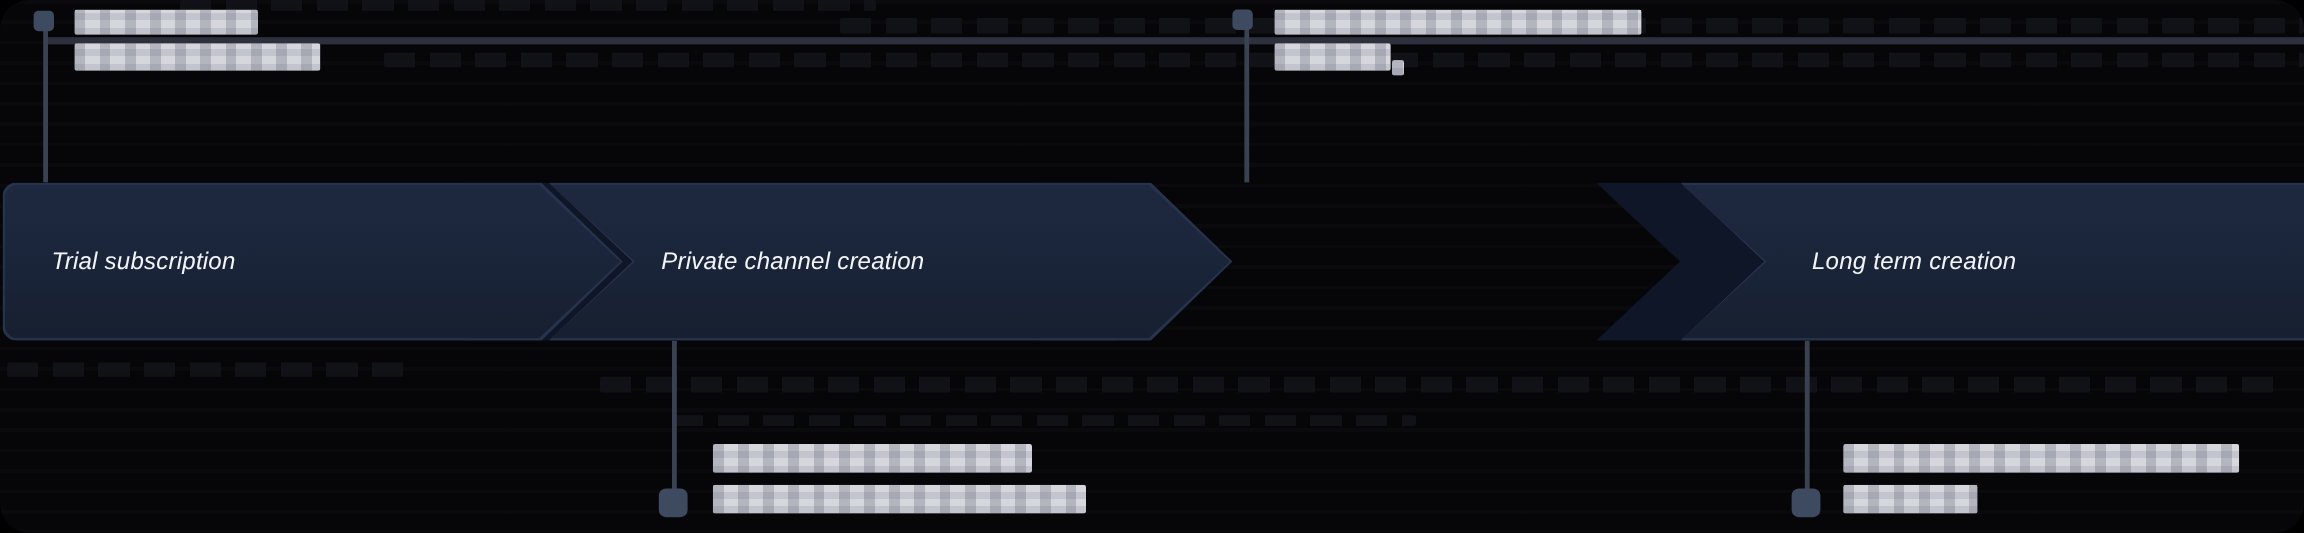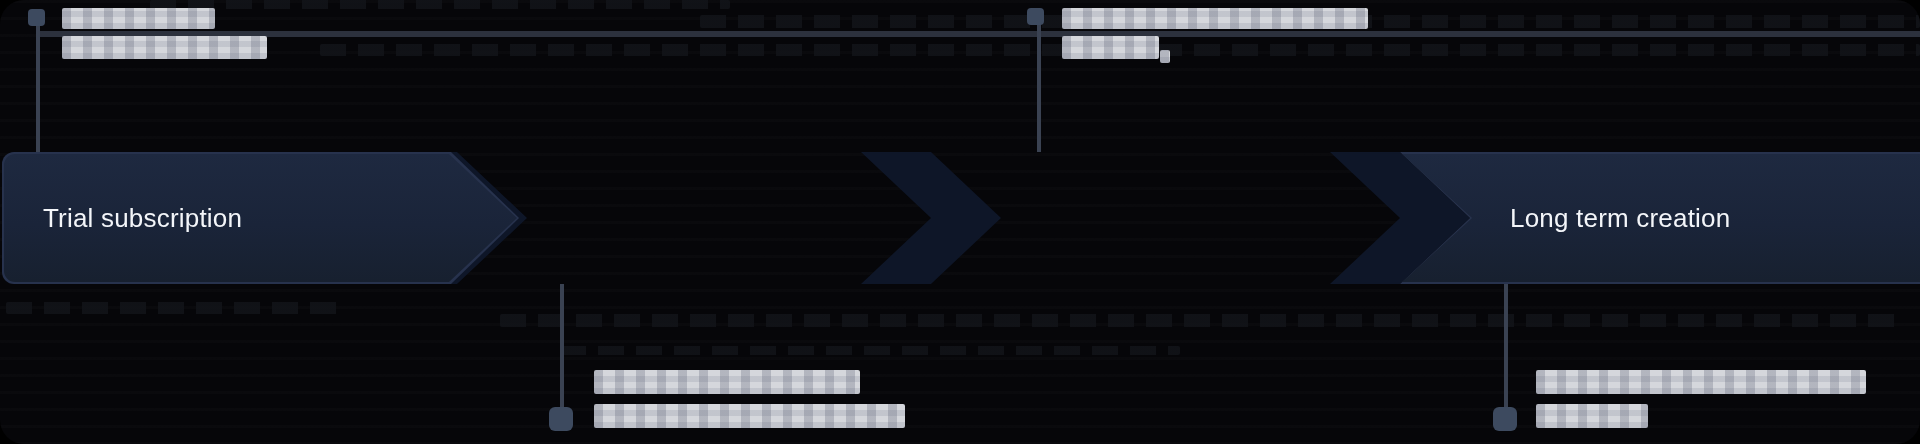--- a/index.html
+++ b/index.html
@@ -39,21 +39,21 @@
       repeating-linear-gradient(0deg, rgba(120,126,145,.20) 0 6px, rgba(0,0,0,0) 6px 12px);
     filter:blur(.6px);
   }
 
   
   .stage{
     position:absolute;z-index:2;top:152px;height:132px;
     background:var(--stage-edge,#27324d);
     display:flex;align-items:center;
     color:var(--stage-text,#f3f5f9);
-    font-size:26px;letter-spacing:.2px;
+    font-size:20px;letter-spacing:.2px;font-style:italic;
   }
   .stage::before{
     content:"";position:absolute;inset:2px;z-index:0;
     background:linear-gradient(180deg,#1e2940 0%, var(--stage-fill,#1a2439) 55%, #17202f 100%);
     clip-path:inherit;
   }
   .stage .stage-label{position:relative;z-index:1;}
   .stage.first{
     border-radius:12px 0 0 12px;
     clip-path:polygon(0 0, calc(100% - 68px) 0, 100% 50%, calc(100% - 68px) 100%, 0 100%);
@@ -111,17 +111,20 @@
     <div class="redact-light" style="left:1536px;top:404px;width:112px;height:24px;"></div>
   </div>
 
   <div class="band" style="left:387px;"></div>
   <div class="band" style="left:861px;"></div>
   <div class="band" style="left:1330px;"></div>
 
   <div class="stage first" style="left:2px;width:476px;padding-left:41px;">
     <span class="stage-label">Trial subscription</span>
   </div>
+  <div class="stage notched" style="left:457px;width:476px;padding-left:94px;">
+    <span class="stage-label">Private channel creation</span>
+  </div>
   <div class="stage notched" style="left:1400px;width:502px;padding-left:110px;">
     <span class="stage-label">Long term creation</span>
   </div>
 
 </div>
 
 </body></html>

